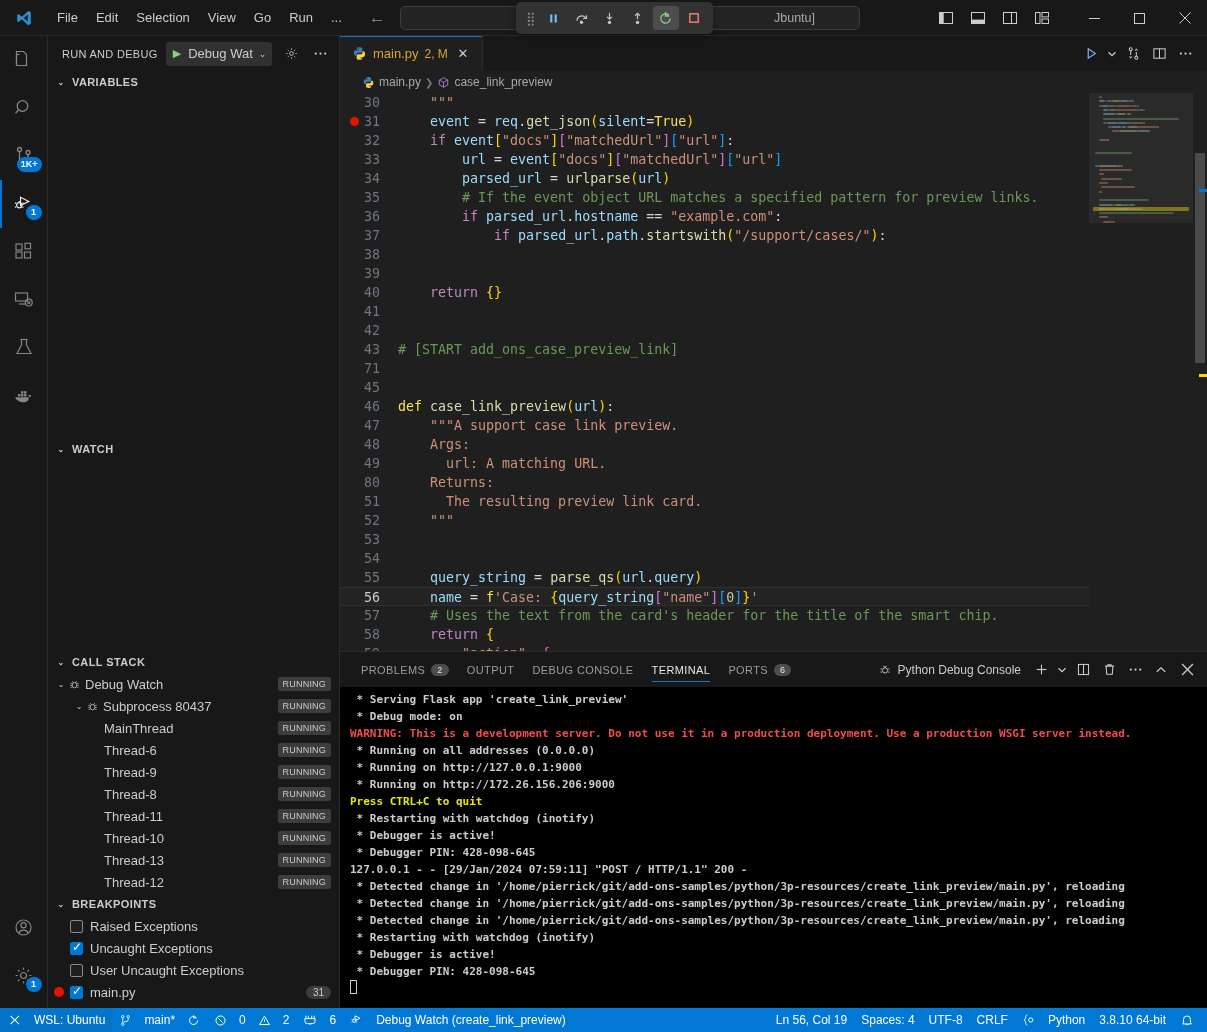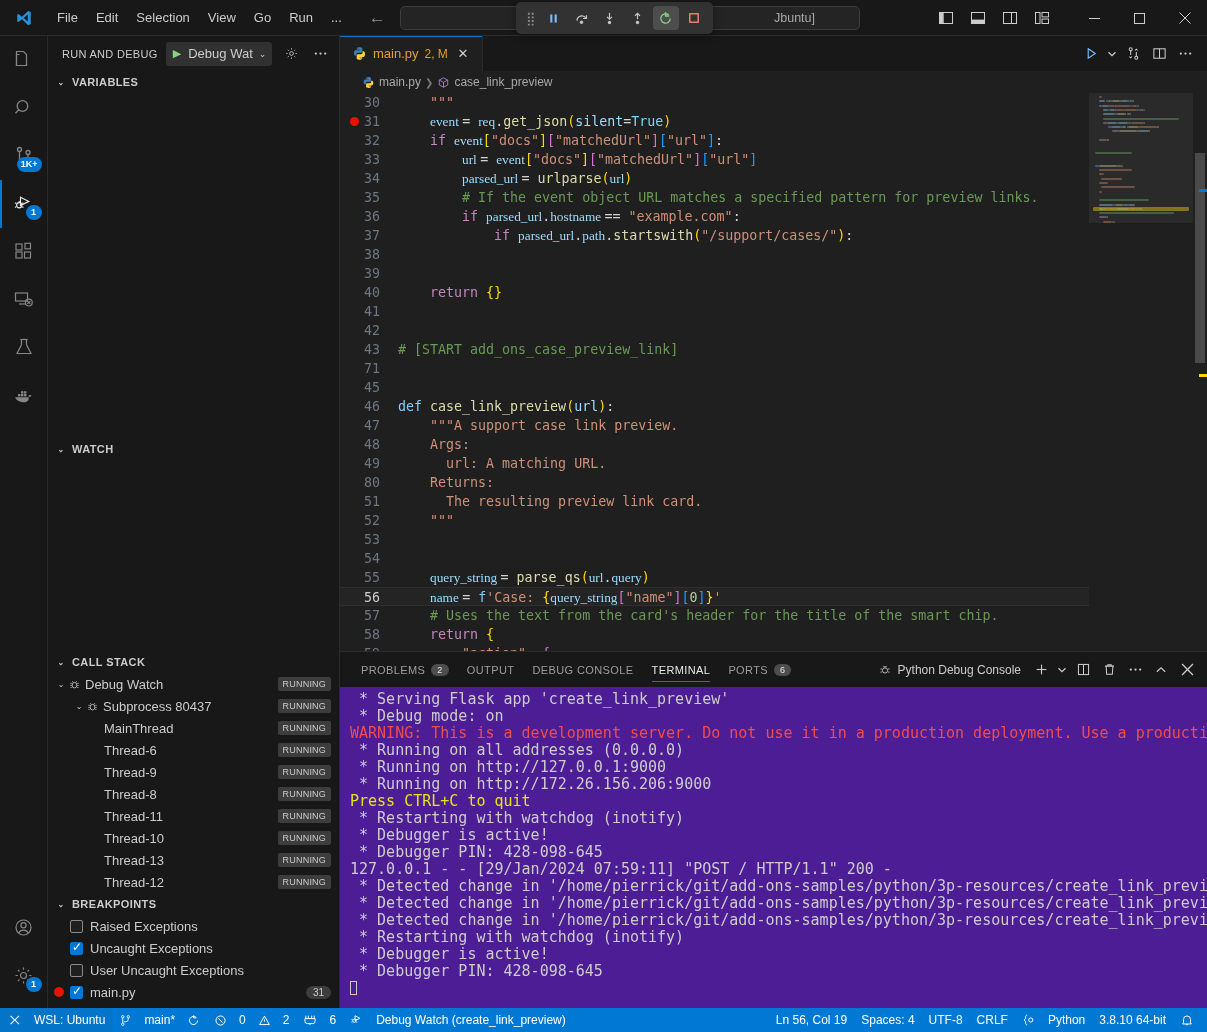--- a/index.html
+++ b/index.html
@@ -143,26 +143,26 @@
   .code-scroll { position: absolute; inset: 0; }
   .crow { height: 19px; display: flex; align-items: flex-start; font-family: "DejaVu Sans Mono", monospace; font-size: 13.3px; line-height: 19px; white-space: pre; position: relative; }
   .crow.cur { background: #242424; border-top: 1px solid #2f2f2f; border-bottom: 1px solid #2f2f2f; height: 19px; }
   .gutter { width: 58px; flex: 0 0 58px; text-align: right; padding-right: 18px; color: #6e7681; position: relative; }
   .crow.cur .gutter { color: #cccccc; }
   .glyph-bp { position: absolute; left: 10px; top: 5px; width: 9px; height: 9px; border-radius: 50%; background: #e51400; }
   .codeline { position: relative; }
 
   
   .t-kw   { color: #c586c0; }
-  .t-kw2  { color: #7dd3fc; }
+  .t-kw2  { color: #fde047; }
   .t-fn   { color: #dcdcaa; }
   .t-str  { color: #ce9178; }
   .t-num  { color: #b5cea8; }
   .t-cmt  { color: #6a9955; }
-  .t-var  { color: #9cdcfe; font-family: Liberation Serif, serif; }
+  .t-var  { color: #9cdcfe; }
   .t-plain{ color: #d4d4d4; }
   .t-brk1 { color: #ffd700; }
   .t-brk2 { color: #da70d6; }
   .t-brk3 { color: #179fff; }
   .t-param{ color: #9cdcfe; }
   .indent { color: #404040; }
 
   .minimap { width: 104px; flex: 0 0 104px; position: relative; background: #1f1f1f; overflow: hidden; }
   .mm-line { position: absolute; height: 2px; border-radius: 1px; }
   .mm-slider { position: absolute; left: 0; right: 0; background: rgba(121,121,121,.12); }
@@ -175,21 +175,21 @@
   .panel-head { height: 35px; flex: 0 0 35px; display: flex; align-items: center; padding: 0 8px 0 12px; }
   .ptab { display: flex; align-items: center; gap: 6px; padding: 0 9px; height: 35px; font-size: 11px; letter-spacing: .4px; color: #9d9d9d; cursor: pointer; position: relative; text-transform: uppercase; }
   .ptab.active { color: #e7e7e7; }
   .ptab.active::after { content: ""; position: absolute; left: 9px; right: 9px; bottom: 5px; height: 1px; background: #0078d4; }
   .ptab-badge { background: #4d4d4d; color: #e7e7e7; border-radius: 9px; font-size: 9px; padding: 1px 6px; }
   .panel-actions { margin-left: auto; display: flex; align-items: center; gap: 2px; }
   .pterm-name { display: flex; align-items: center; gap: 6px; font-size: 12px; color: #cccccc; padding-right: 6px; }
   .pa-btn { width: 24px; height: 24px; display: flex; align-items: center; justify-content: center; color: #cccccc; border-radius: 4px; cursor: pointer; }
   .term-body {
     flex: 1; padding: 4px 0 0 10px; font-family: "DejaVu Sans Mono", monospace;
-    font-size: 15px; line-height: 17px; overflow: hidden; background: #4c1d95; position: relative;
+    font-size: 11px; line-height: 17px; overflow: hidden; background: #000000; position: relative; font-weight: bold;
   }
   .tline { white-space: pre; }
   .c-white { color: #cccccc; }
   .c-red { color: #f14c4c; }
   .c-yellow { color: #e5e510; }
   .term-cursor { display: inline-block; width: 7px; height: 14px; border: 1px solid #cccccc; vertical-align: -2px; }
 
   
   .statusbar {
     height: 24px; flex: 0 0 24px; background: #0078d4; display: flex; align-items: center;

